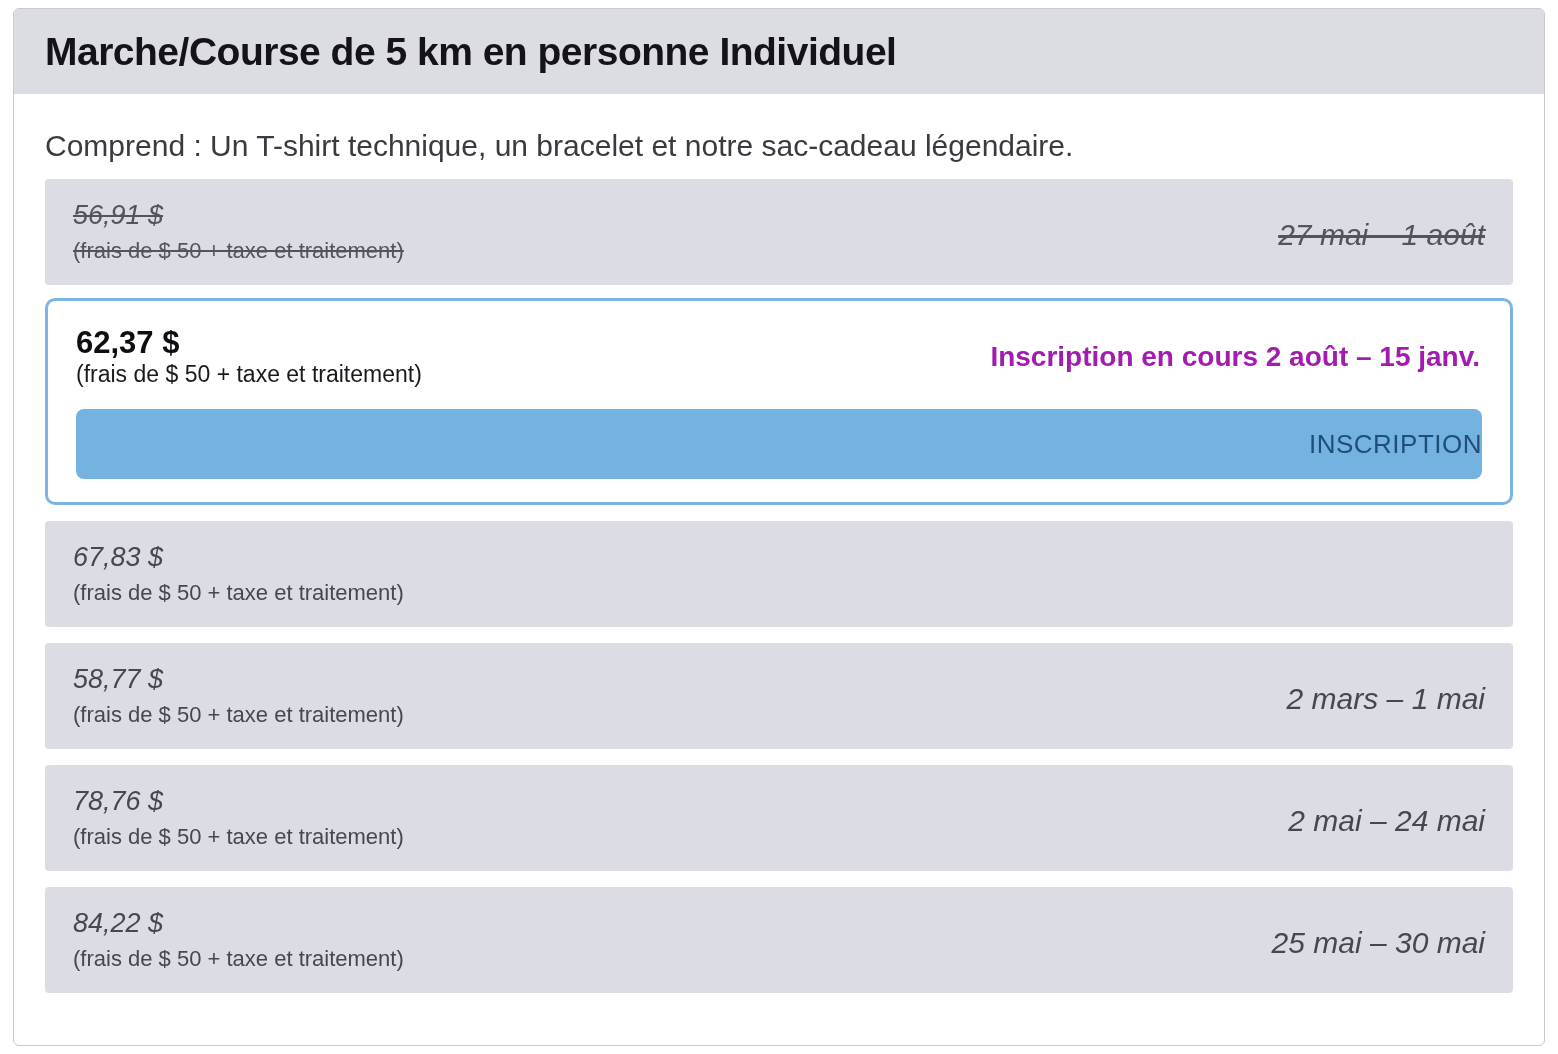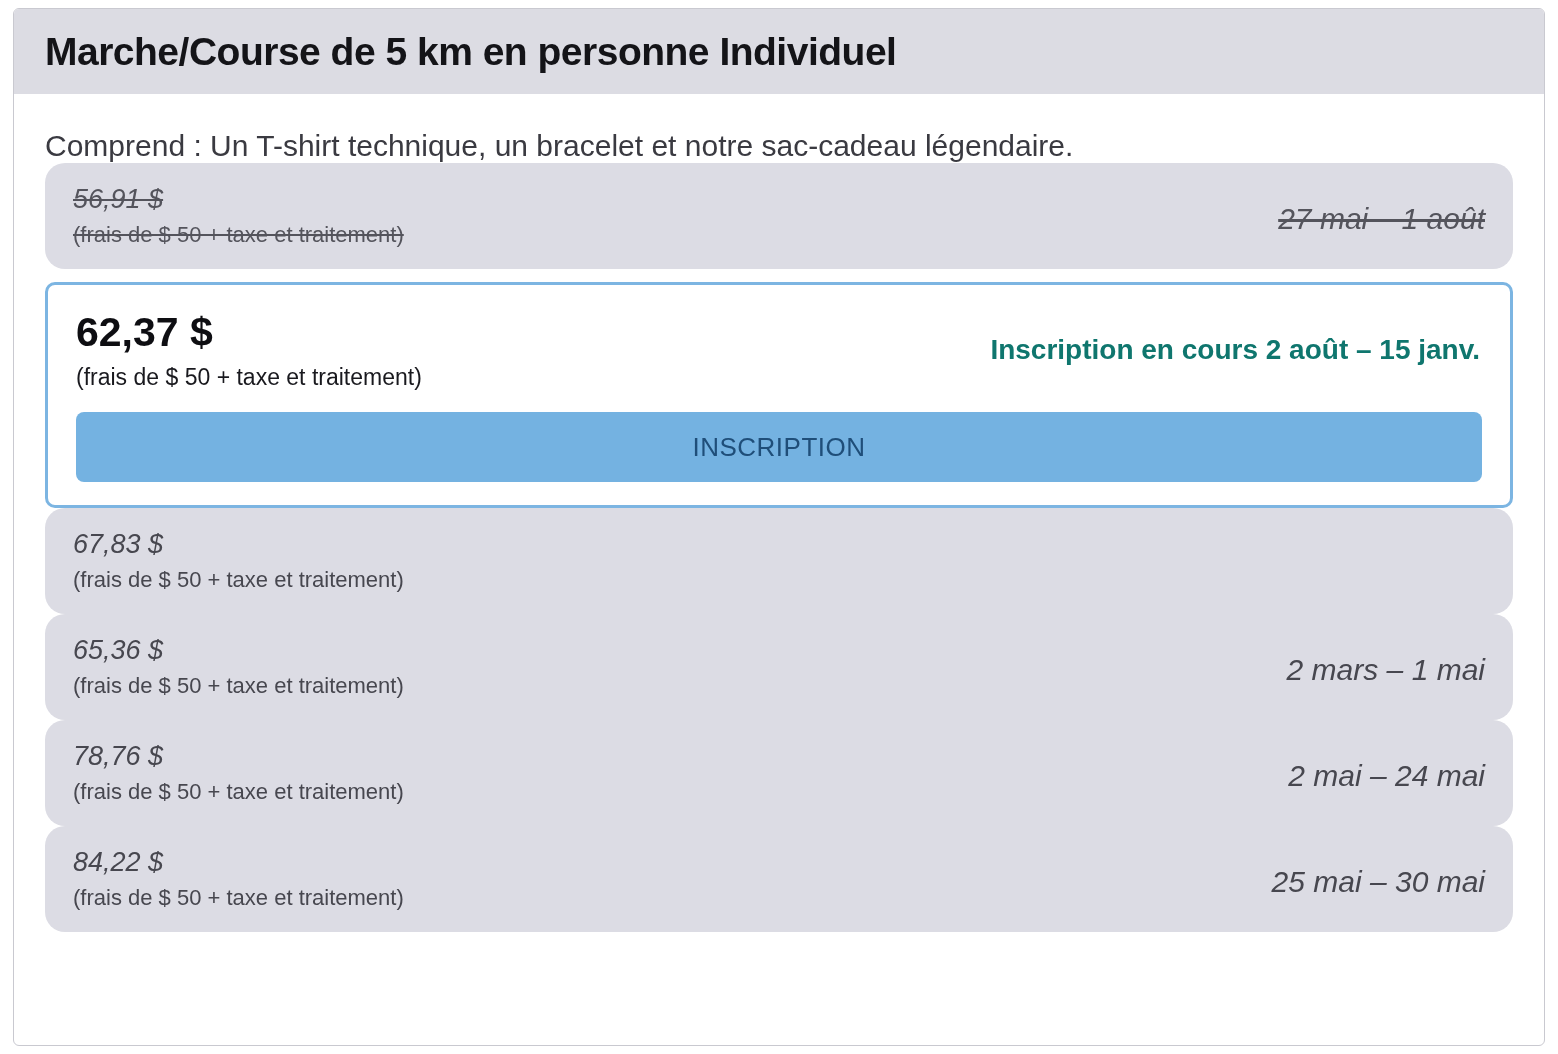--- a/index.html
+++ b/index.html
@@ -30,22 +30,23 @@
   }
   .card-body {
     padding: 0 31px 30px 31px;
   }
   .description {
     margin-top: 35px;
     font-size: 30px;
     color: #3a3a41;
   }
   .tier {
+    margin-top: 16px;
     background: #dcdce4;
-    border-radius: 20px;
+    border-radius: 4px;
     min-height: 106px;
     padding: 17px 28px;
     display: flex;
     justify-content: space-between;
     align-items: center;
     color: #47474f;
   }
   .tier .price {
     font-size: 27px;
     font-style: italic;
@@ -71,50 +72,49 @@
     border: 3px solid #7cb5e2;
     border-radius: 10px;
     padding: 24px 28px 23px 28px;
   }
   .tier-active-top {
     display: flex;
     justify-content: space-between;
     align-items: center;
   }
   .tier-active .price-active {
-    font-size: 41px;
+    font-size: 31px;
     font-weight: bold;
     color: #0e0e12;
-    margin-bottom: 8px;
   }
   .tier-active .fees-active {
     font-size: 23px;
     color: #19191e;
   }
   .tier-active .status {
     font-size: 28px;
     font-weight: bold;
-    color: #0f766e;
+    color: #a21caf;
     white-space: nowrap;
     padding-right: 2px;
   }
   .register-btn {
     display: block;
     width: 100%;
     margin-top: 21px;
     height: 70px;
     background: #74b2e1;
     border: none;
     border-radius: 8px;
     font-family: "Liberation Sans", "DejaVu Sans", sans-serif;
     font-size: 26px;
     color: #1f4e79;
     letter-spacing: 0.5px;
     cursor: pointer;
-    text-align: center;
+    text-align: right;
   }
 </style>
 </head>
 <body>
 
 <div class="card">
 
   <div class="card-header">
     <h1>Marche/Course de 5 km en personne Individuel</h1>
   </div>
@@ -144,21 +144,21 @@
 
     <div class="tier">
       <div class="tier-left">
         <div class="price">67,83 $</div>
         <div class="fees">(frais de $ 50 + taxe et traitement)</div>
       </div>
     </div>
 
     <div class="tier">
       <div class="tier-left">
-        <div class="price">65,36 $</div>
+        <div class="price">58,77 $</div>
         <div class="fees">(frais de $ 50 + taxe et traitement)</div>
       </div>
       <div class="dates">2 mars – 1 mai</div>
     </div>
 
     <div class="tier">
       <div class="tier-left">
         <div class="price">78,76 $</div>
         <div class="fees">(frais de $ 50 + taxe et traitement)</div>
       </div>

